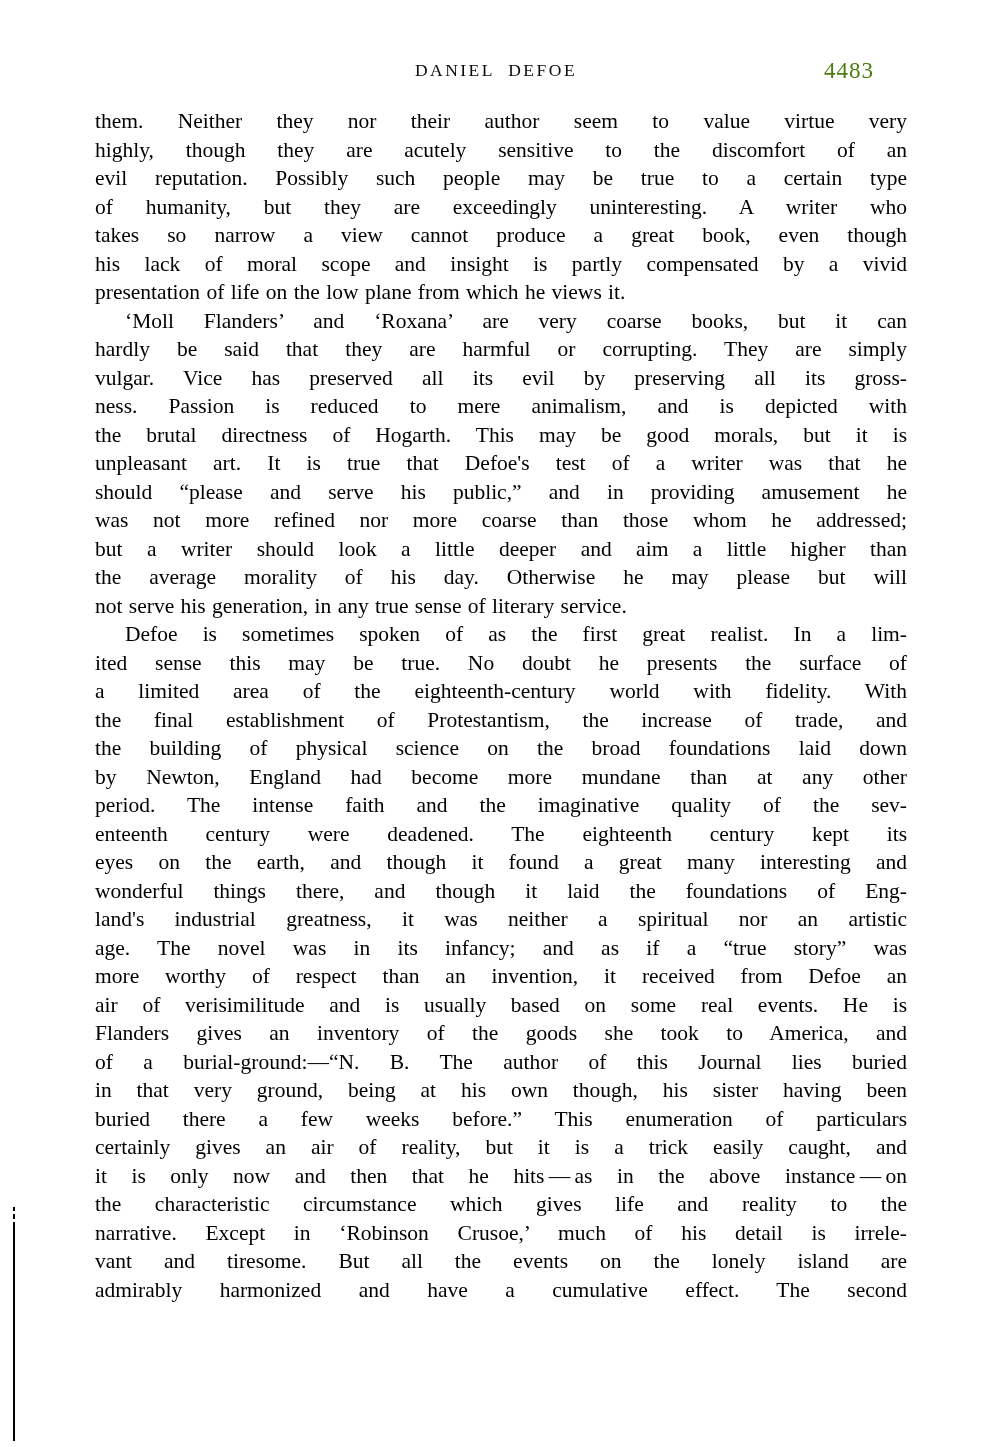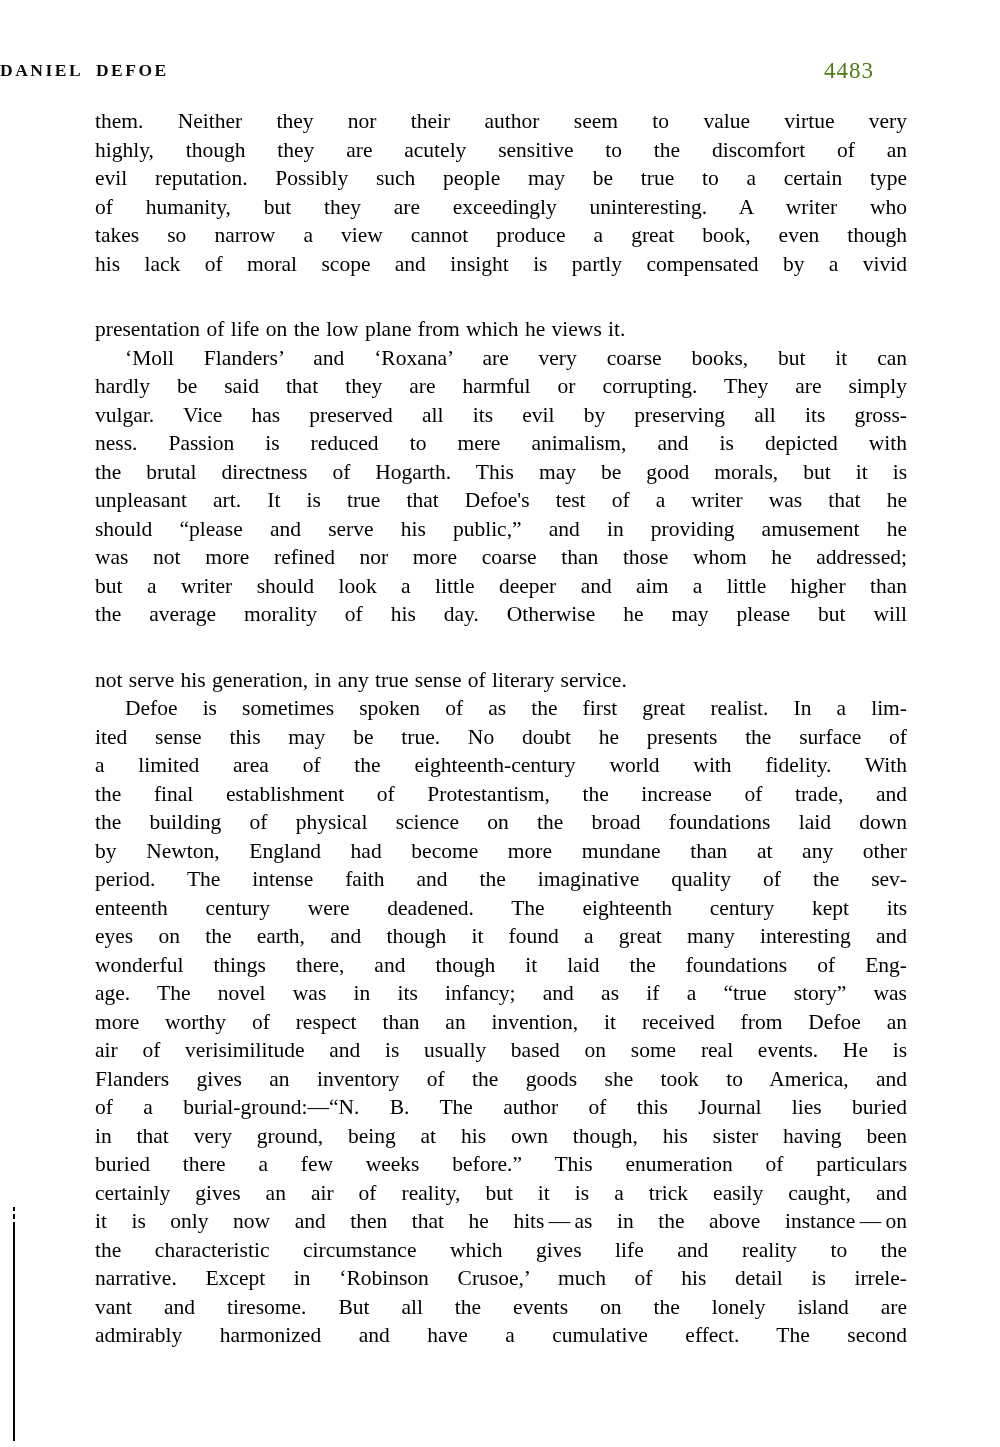--- a/index.html
+++ b/index.html
@@ -14,26 +14,25 @@
     background: #ffffff;
     overflow: hidden;
     font-family: "Liberation Serif", "DejaVu Serif", serif;
     color: #000000;
   }
   .running-head {
     position: absolute;
     top: 60px;
     left: 0;
     right: 8px;
-    text-align: left;
+    text-align: center;
     font-size: 17.5px;
     letter-spacing: 2.5px;
     word-spacing: 7px;
     color: #0a0a0a;
-    font-weight: bold;
   }
   .page-number {
     position: absolute;
     top: 58px;
     right: 126px;
     font-size: 23px;
     letter-spacing: 1px;
     color: #4d7c0f;
     margin-left: 20px;
   }
@@ -52,21 +51,20 @@
     line-height: 28.5px;
     height: 28.5px;
     text-align: justify;
     text-align-last: justify;
     word-spacing: 1px;
     white-space: normal;
     overflow: visible;
   }
   .line.last {
     text-align-last: left;
-    margin-top: 37px;
   }
   .line.indent {
     padding-left: 30px;
   }
   .scan-artifact-line {
     position: absolute;
     left: 13px;
     top: 1207px;
     width: 2px;
     height: 234px;
@@ -113,20 +111,21 @@
         <div class="line indent">Defoe is sometimes spoken of as the first great realist.  In a lim-</div>
         <div class="line">ited sense this may be true.  No doubt he presents the surface of</div>
         <div class="line">a limited area of the eighteenth-century world with fidelity.  With</div>
         <div class="line">the final establishment of Protestantism, the increase of trade, and</div>
         <div class="line">the building of physical science on the broad foundations laid down</div>
         <div class="line">by Newton, England had become more mundane than at any other</div>
         <div class="line">period.  The intense faith and the imaginative quality of the sev-</div>
         <div class="line">enteenth century were deadened.  The eighteenth century kept its</div>
         <div class="line">eyes on the earth, and though it found a great many interesting and</div>
         <div class="line">wonderful things there, and though it laid the foundations of Eng-</div>
+        <div class="line">land's industrial greatness, it was neither a spiritual nor an artistic</div>
         <div class="line">age.  The novel was in its infancy; and as if a “true story” was</div>
         <div class="line">more worthy of respect than an invention, it received from Defoe an</div>
         <div class="line">air of verisimilitude and is usually based on some real events.  He is</div>
         <div class="line">Flanders gives an inventory of the goods she took to America, and</div>
         <div class="line">of a burial-ground:—“N. B.  The author of this Journal lies buried</div>
         <div class="line">in that very ground, being at his own though, his sister having been</div>
         <div class="line">buried there a few weeks before.”  This enumeration of particulars</div>
         <div class="line">certainly gives an air of reality, but it is a trick easily caught, and</div>
         <div class="line">it is only now and then that he hits — as in the above instance — on</div>
         <div class="line">the characteristic circumstance which gives life and reality to the</div>

